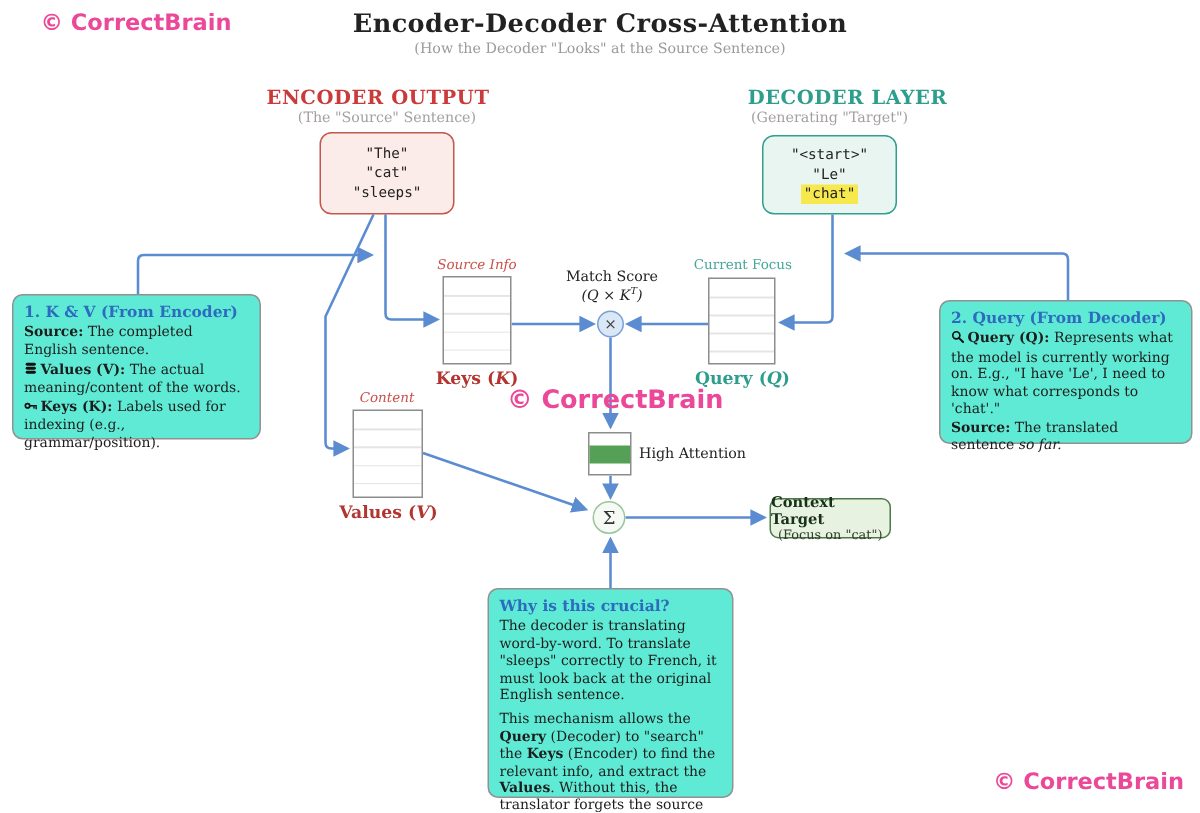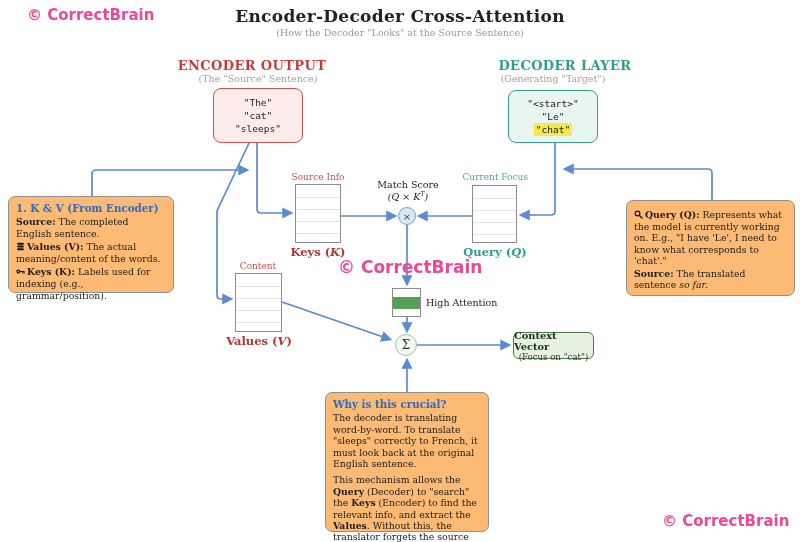--- a/index.html
+++ b/index.html
@@ -39,21 +39,21 @@
   .hl { background:#f7e94d; padding:0 2px; }
 
   
   .matrix { background:#fff; border:1.2px solid #8c8c8c;
     background-image:repeating-linear-gradient(to bottom, transparent, transparent 10.8px, #e4e4e4 10.8px, #e4e4e4 12px);
     background-position:0 1px; }
   .m-keys { left:295px; top:184px; width:46px; height:59px; }
   .m-query { left:472px; top:185px; width:45px; height:58px; }
   .m-values { left:235px; top:273px; width:47px; height:59px; }
   .m-top { font-size:9px; }
-  .m-top.red { color:#c9514b; } .m-top.teal { color:#48a897; }
+  .m-top.red { color:#c9514b;font-style:italic; } .m-top.teal { color:#48a897; }
   .m-lab { font-size:11.5px; font-weight:bold; }
   .m-lab.red { color:#b23530; } .m-lab.teal { color:#2d9e8c; }
   .mvar { font-style:italic; }
 
   
   .match-l1 { left:368px; top:179px; width:80px; font-size:9.5px; }
   .match-l2 { left:368px; top:190px; width:80px; font-size:9.5px; font-style:italic; }
   .match-l2 sup { font-size:6.5px; }
   .op-circle { border-radius:50%; display:flex; align-items:center; justify-content:center; }
   .otimes { left:398px; top:207px; width:18px; height:18px; background:#d9e7f7; border:1.3px solid #7a9fd4; font-size:10px; color:#444; }
@@ -62,21 +62,21 @@
   .attn-box { left:392px; top:288px; width:29px; height:29px; background:#fff; border:1.2px solid #8c8c8c; }
   .attn-band { position:absolute; left:0; top:8px; width:100%; height:12px; background:#55a057; }
   .attn-label { left:426px; top:297px; width:90px; font-size:9.5px; }
 
   .context-box { left:513px; top:332px; width:81px; height:27px; background:#e7f2e0; border:1.3px solid #4c7a46;
     border-radius:6px; display:flex; flex-direction:column; align-items:center; justify-content:center; }
   .ctx-t { font-size:9.8px; font-weight:bold; color:#17301a; line-height:11px; }
   .ctx-s { font-size:8.6px; color:#2e3c2e; line-height:10px; }
 
   
-  .note { background:#fdba74; border:1.2px solid #919191; border-radius:7px; padding:6px 7px;
+  .note { background:#5eead4; border:1.2px solid #919191; border-radius:7px; padding:6px 7px;
           font-size:9.3px; line-height:11.4px; color:#1c1c1c; }
   .note-kv { left:8px; top:196px; width:166px; height:97px; }
   .note-q  { left:626px; top:200px; width:169px; height:96px; }
   .note-why { left:325px; top:392px; width:164px; height:140px; }
   .note h4 { font-size:10.3px; color:#2e6bbf; margin-bottom:2px; font-weight:bold; }
   .note p { margin-top:1.5px; }
   .note .why-p2 { margin-top:5px; }
   .b { font-weight:bold; }
   .i { font-style:italic; }
   .icon { display:inline-block; vertical-align:-1px; margin-right:2px; }
@@ -148,41 +148,42 @@
   <div class="abs op-circle otimes">×</div>
 
   <div class="abs attn-box">
     <div class="attn-band"></div>
   </div>
   <div class="abs attn-label">High Attention</div>
 
   <div class="abs op-circle sigma">Σ</div>
 
   <div class="abs context-box">
-    <div class="ctx-t">Context Vector</div>
+    <div class="ctx-t">Context Target</div>
     <div class="ctx-s">(Focus on "cat")</div>
   </div>
 
   <div class="abs note note-kv">
     <h4>1. K &amp; V (From Encoder)</h4>
     <p><span class="b">Source:</span><span> The completed English sentence.</span></p>
     <p><span class="icon"><svg width="9" height="9" viewBox="0 0 16 16">
             <rect x="2" y="1.5" width="12" height="3.4" rx="1.7" fill="#111"></rect>
             <rect x="2" y="6.3" width="12" height="3.4" rx="1.7" fill="#111"></rect>
             <rect x="2" y="11.1" width="12" height="3.4" rx="1.7" fill="#111"></rect>
           </svg></span><span class="b">Values (V):</span><span> The actual meaning/content of the words.</span></p>
     <p><span class="icon"><svg width="9" height="9" viewBox="0 0 16 16">
             <circle cx="4.2" cy="8" r="2.6" fill="none" stroke="#111" stroke-width="2.1"></circle>
             <rect x="6.6" y="7.1" width="8.6" height="1.9" fill="#111"></rect>
             <rect x="11" y="8.8" width="1.7" height="2.6" fill="#111"></rect>
             <rect x="13.6" y="8.8" width="1.7" height="3.4" fill="#111"></rect>
           </svg></span><span class="b">Keys (K):</span><span> Labels used for indexing (e.g., grammar/position).</span></p>
   </div>
 
   <div class="abs note note-q">
+    <h4>2. Query (From Decoder)</h4>
     <p><span class="icon"><svg width="9" height="9" viewBox="0 0 16 16">
             <circle cx="6.3" cy="6.3" r="4.2" fill="none" stroke="#111" stroke-width="2"></circle>
             <line x1="9.6" y1="9.6" x2="14.3" y2="14.3" stroke="#111" stroke-width="2.4" stroke-linecap="round"></line>
           </svg></span><span class="b">Query (Q):</span><span> Represents what the model is currently working on. E.g., "I have 'Le', I need to know what corresponds to 'chat'."</span></p>
     <p><span class="b">Source:</span><span> The translated sentence </span><span class="i">so far.</span></p>
   </div>
 
   <div class="abs note note-why">
     <h4>Why is this crucial?</h4>
     <p>The decoder is translating word-by-word. To translate "sleeps" correctly to French, it must look back at the original English sentence.</p>

